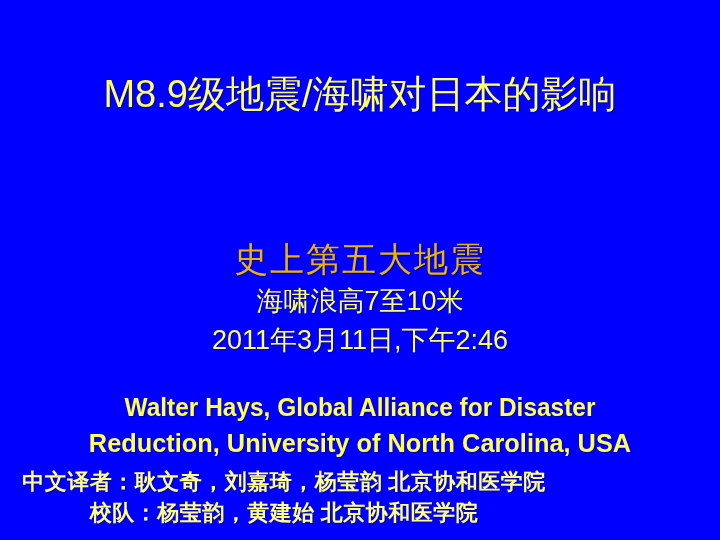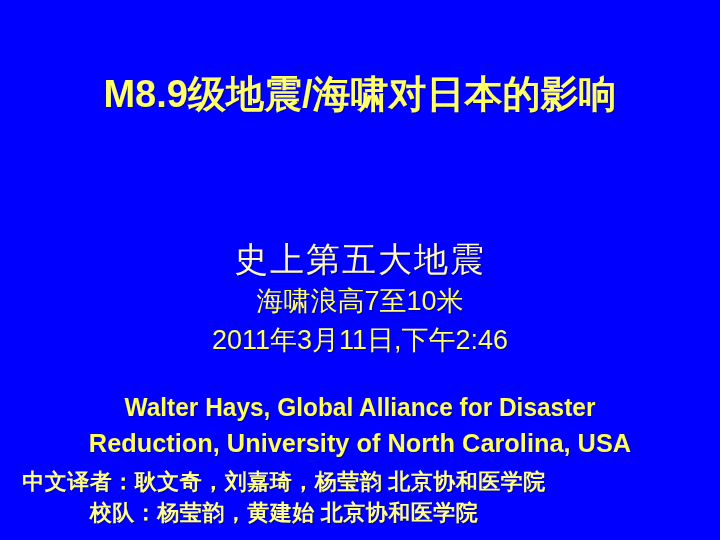--- a/index.html
+++ b/index.html
@@ -24,38 +24,38 @@
   .title-block {
     position: absolute;
     left: 0;
     top: 70px;
     width: 720px;
     text-align: center;
   }
   .title-line {
     color: #ffff66;
     font-family: "Liberation Sans", "DejaVu Sans", sans-serif;
-    font-weight: bold;
+    font-weight: normal;
     font-size: 38px;
     line-height: 48px;
     letter-spacing: 0px;
     white-space: nowrap;
     text-shadow: 1px 1px 0 rgba(0,0,0,0.28);
   }
 
   
   .subtitle-block {
     position: absolute;
     left: 0;
     top: 238px;
     width: 720px;
     text-align: center;
   }
   .sub-line-white {
-    color: #fef9c3;
+    color: #eab308;
     font-family: "Liberation Serif", "DejaVu Serif", serif;
     font-weight: normal;
     font-size: 34px;
     line-height: 44px;
     letter-spacing: 2px;
     white-space: nowrap;
     text-shadow: 1px 1px 1px rgba(0,0,0,0.35);
   }
   .sub-line-yellow {
     color: #ffff66;

